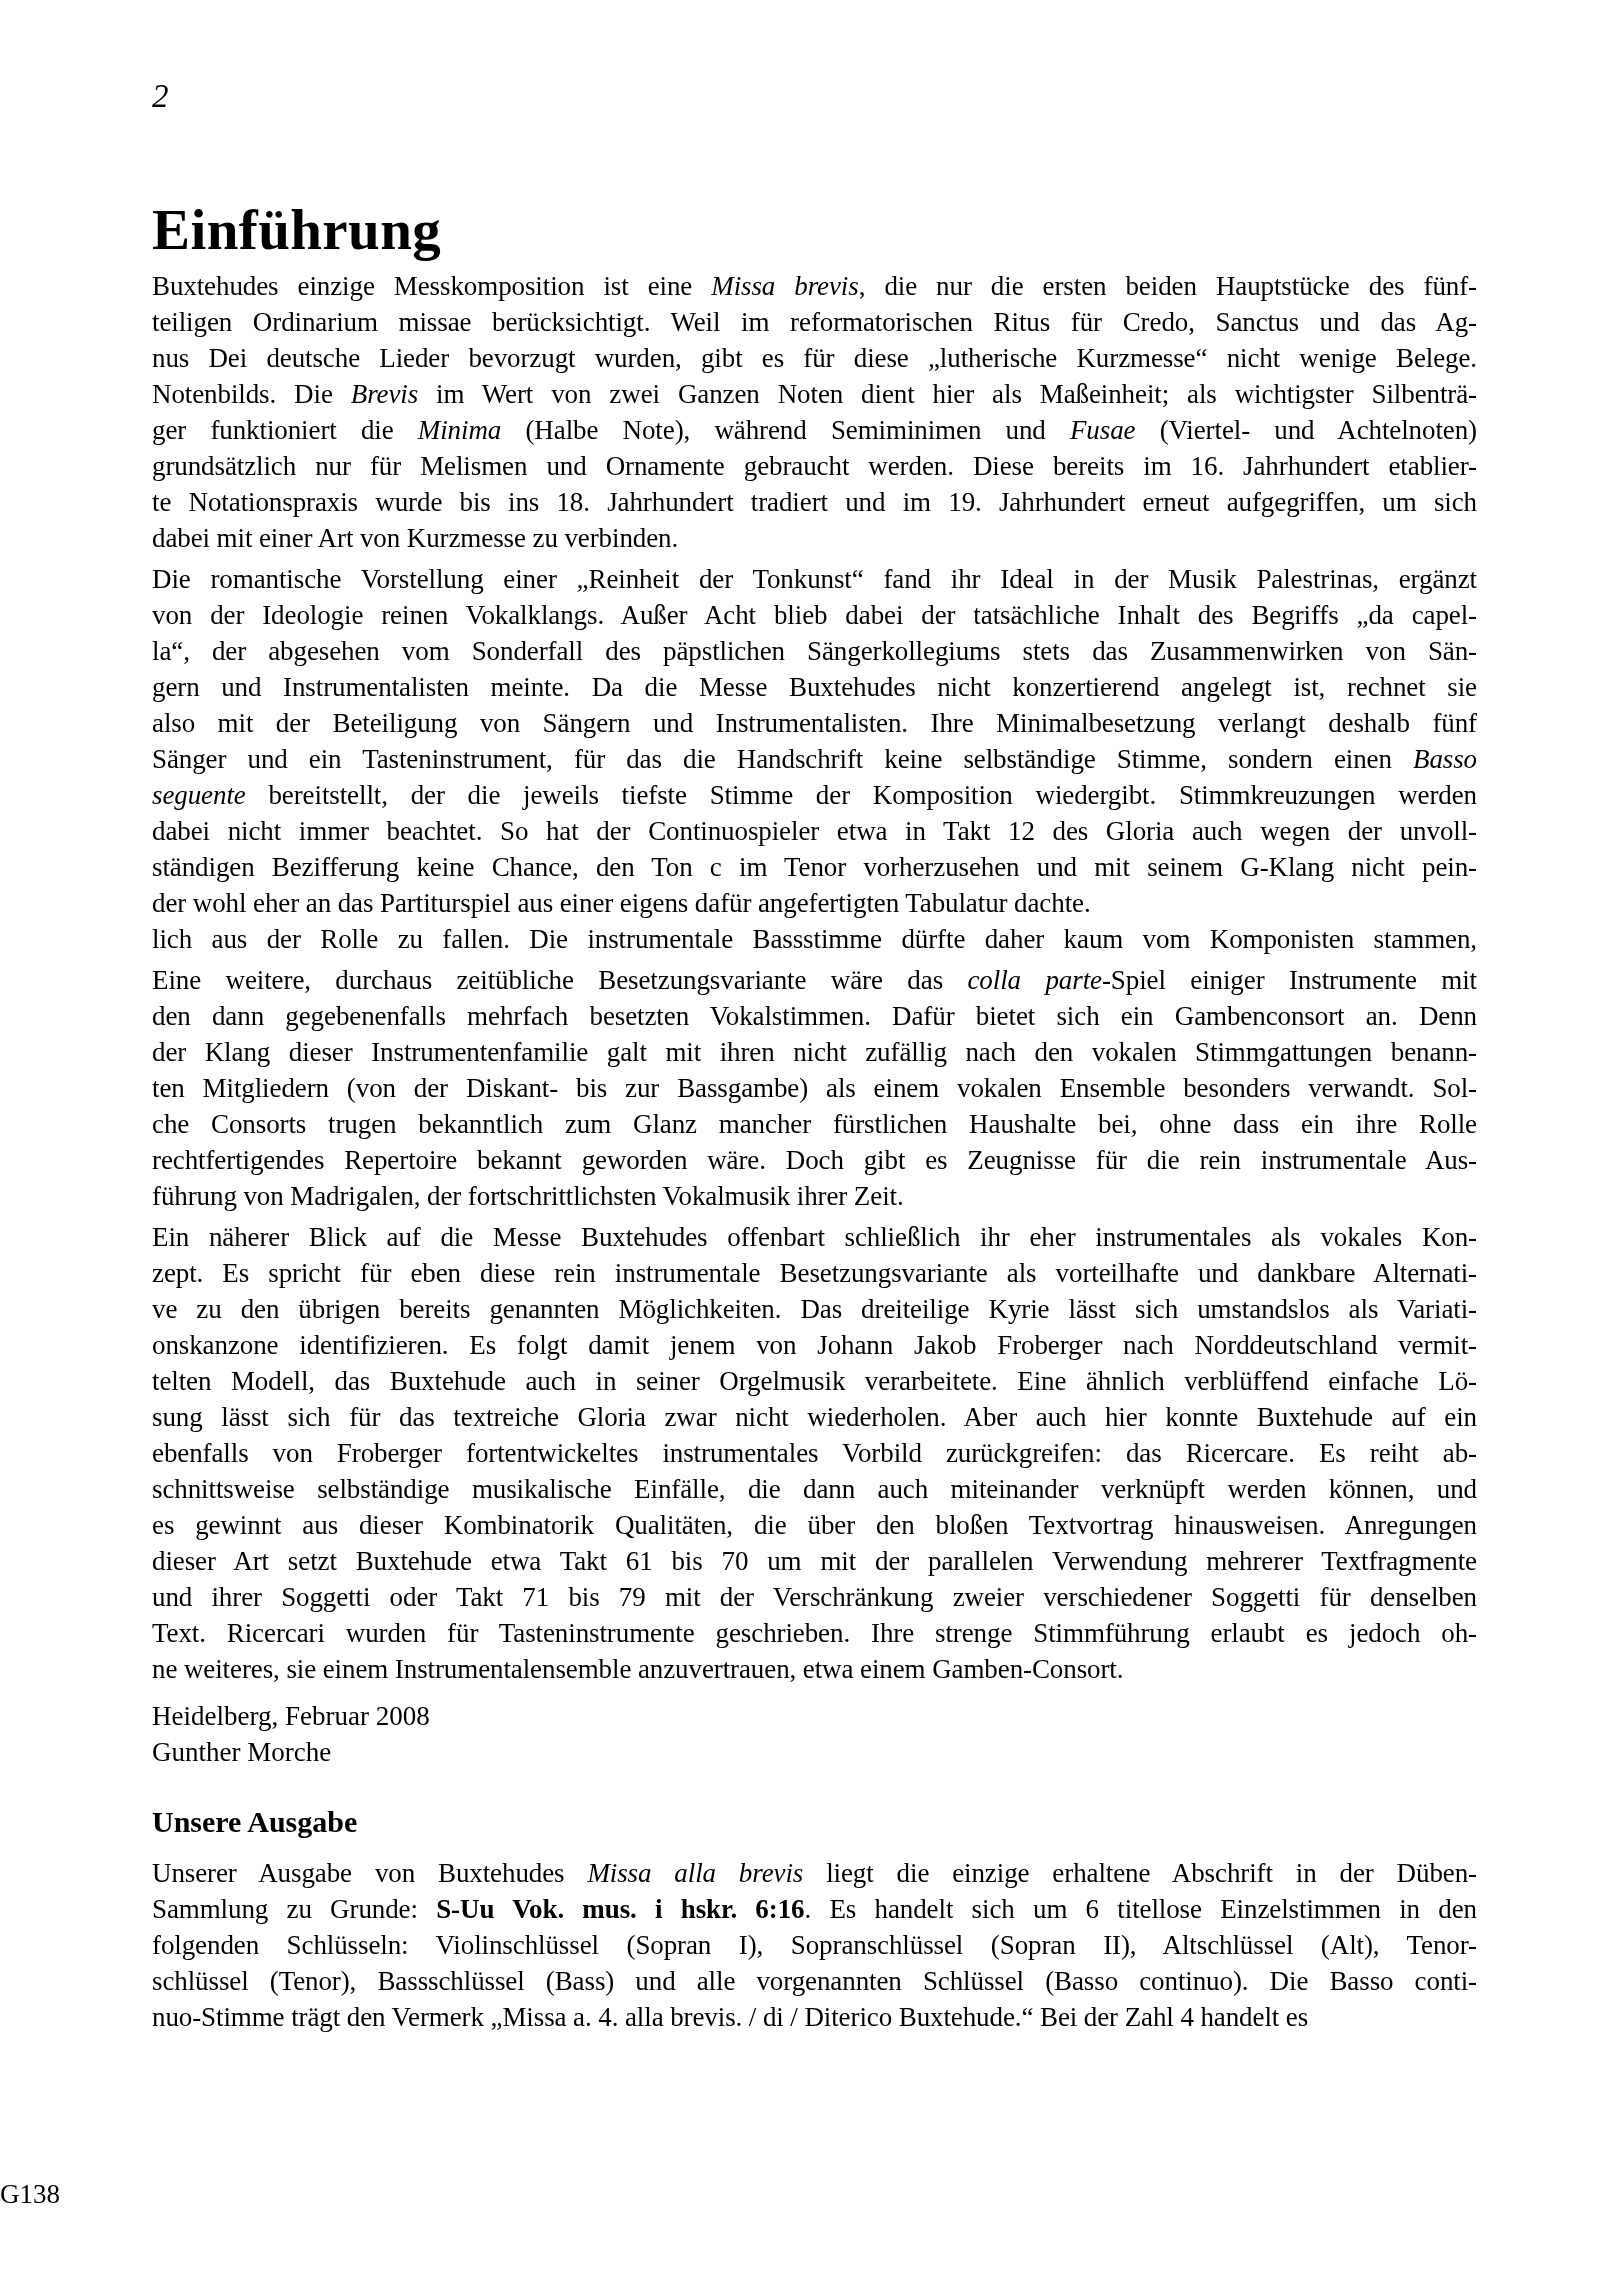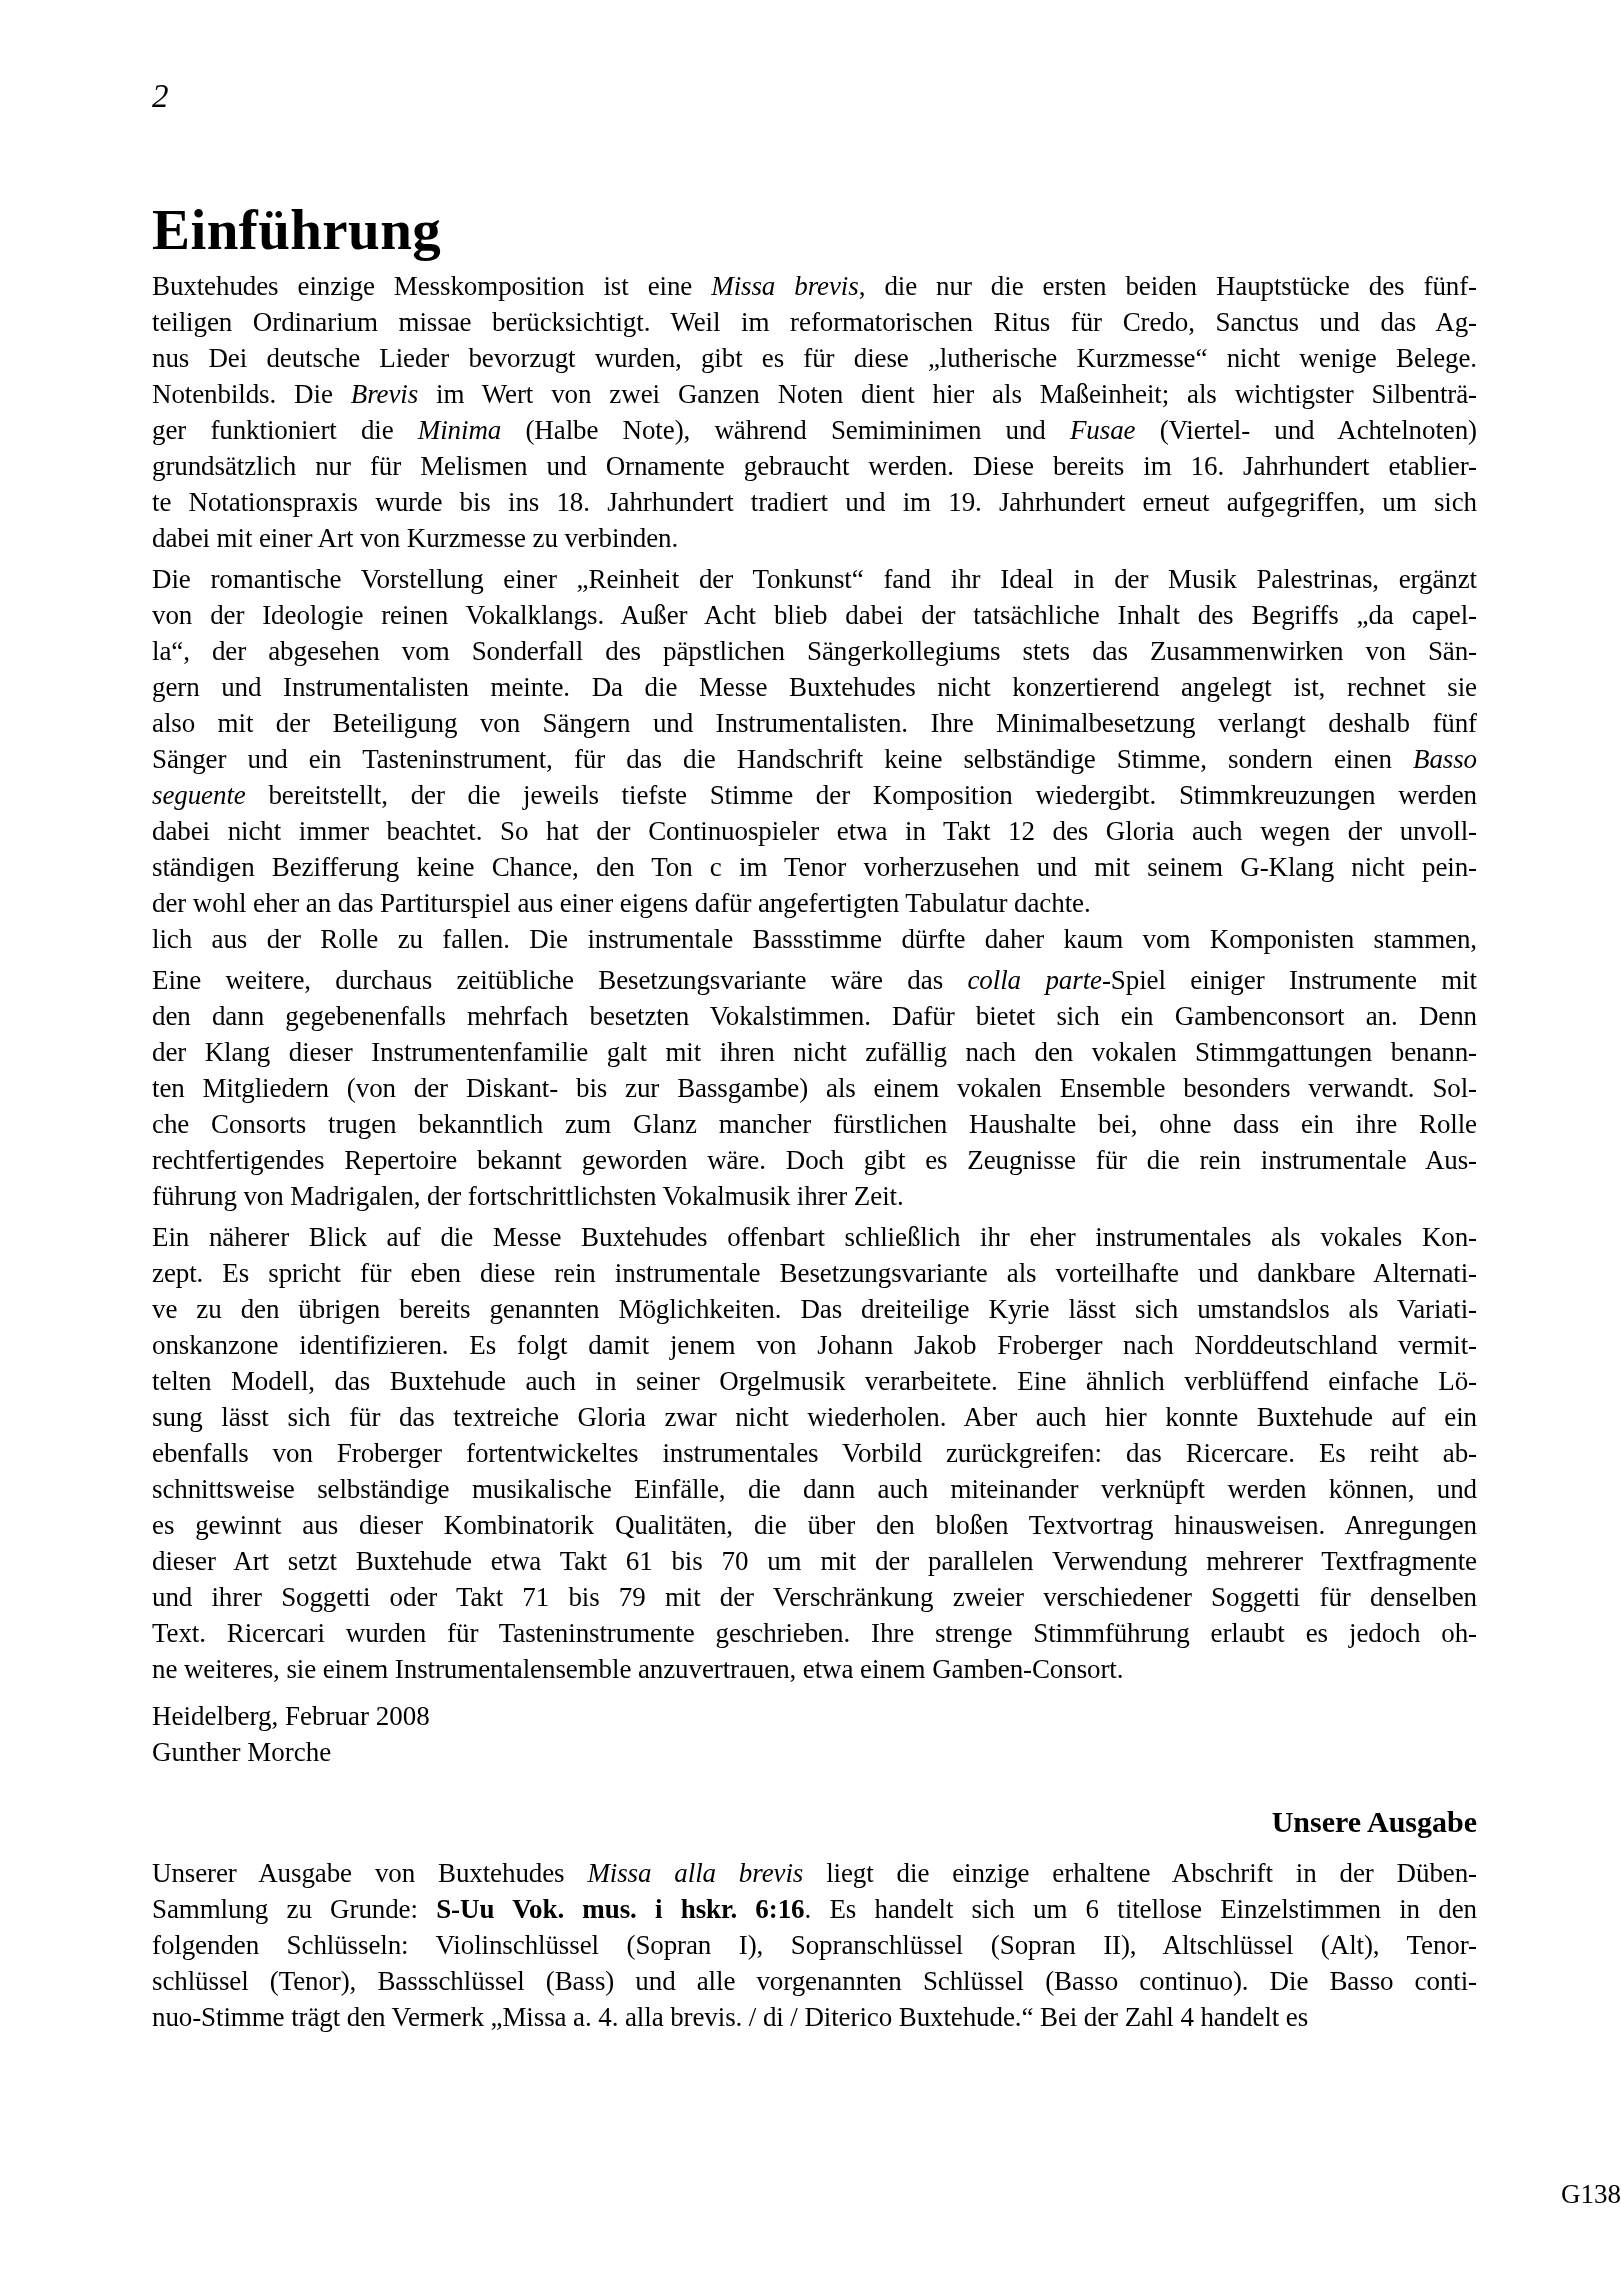--- a/index.html
+++ b/index.html
@@ -43,29 +43,28 @@
   .signature {
     margin-top: 10.7px;
     font-size: 27px;
     line-height: 36px;
   }
   h2.subheading {
     margin: 32px 0 0 0;
     font-size: 30px;
     line-height: 39px;
     font-weight: bold;
-    text-align: right;
   }
   .edition-paragraphs { margin-top: 14.3px; }
   .edition-paragraphs .para:first-child { margin-top: 0; }
   .footer {
     position: absolute;
     left: 0; right: 0;
     top: 2178px;
-    text-align: right;
+    text-align: left;
     font-size: 27px;
     line-height: 32px;
   }
 </style>
 </head>
 <body>
 
 <div class="content">
 
   <div class="page-number">2</div>

